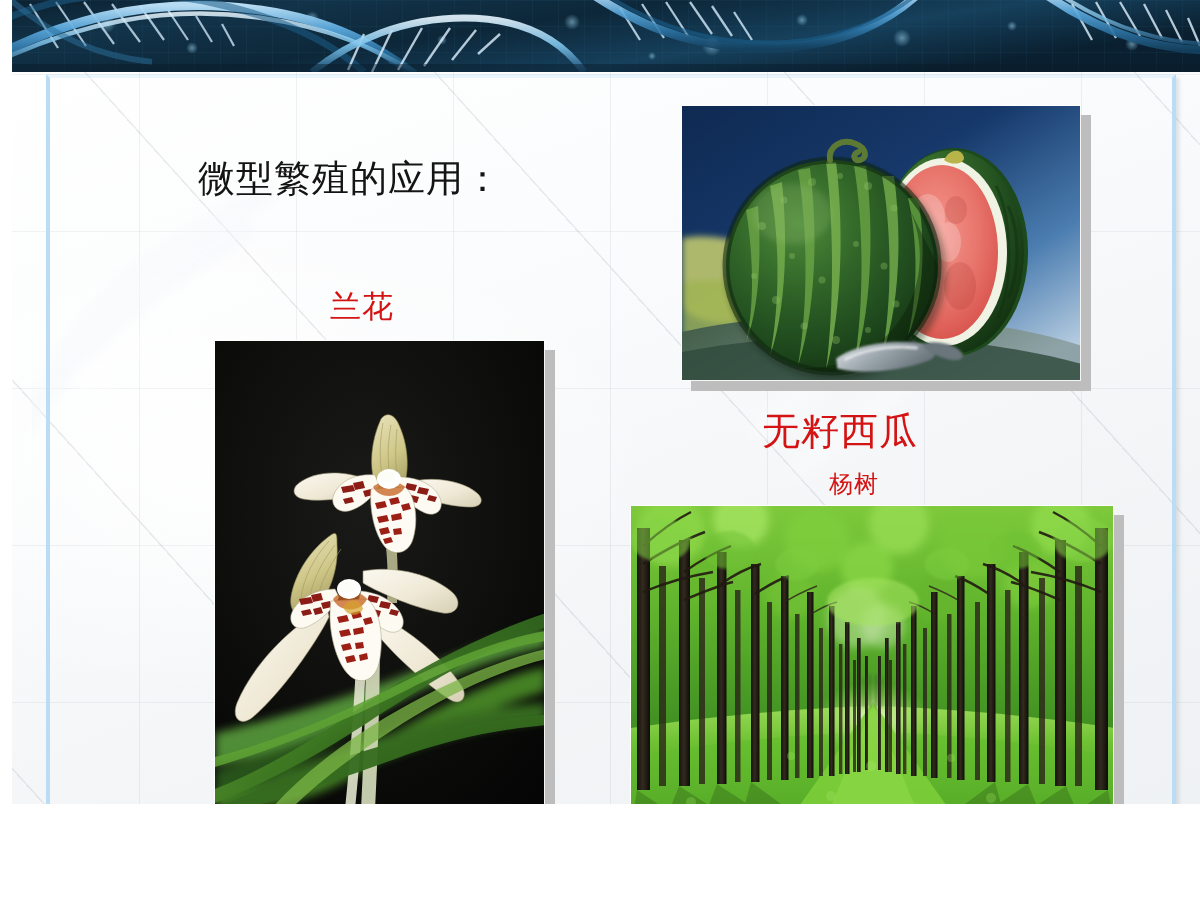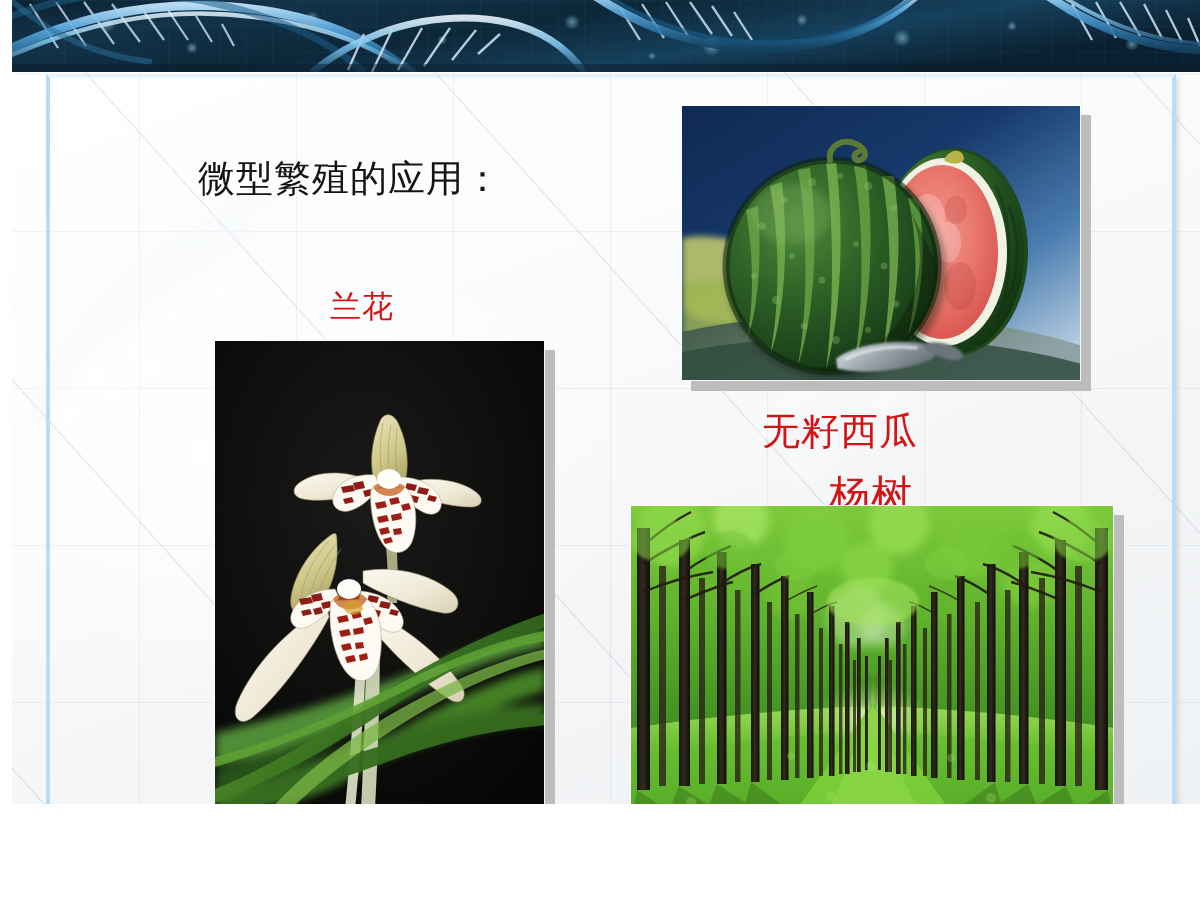--- a/index.html
+++ b/index.html
@@ -114,21 +114,21 @@
     position: absolute;
     color: #d41414;
     font-size: 31px;
     font-family: Liberation Mono, monospace;
     letter-spacing: 1px;
     white-space: nowrap;
     font-weight: 400;
   }
   #caption-orchid     { left: 318px; top: 286px; }
   #caption-watermelon { left: 750px; top: 406px; font-size: 38px; }
-  #caption-poplar     { left: 817px; top: 468px; font-size: 41px; }
+  #caption-poplar     { left: 817px; top: 468px; font-size: 24px; }
 
   
   .photo {
     position: absolute;
     box-sizing: content-box;
     background: #ffffff;
     overflow: visible;
   }
   .photo .matte {
     position: absolute;

